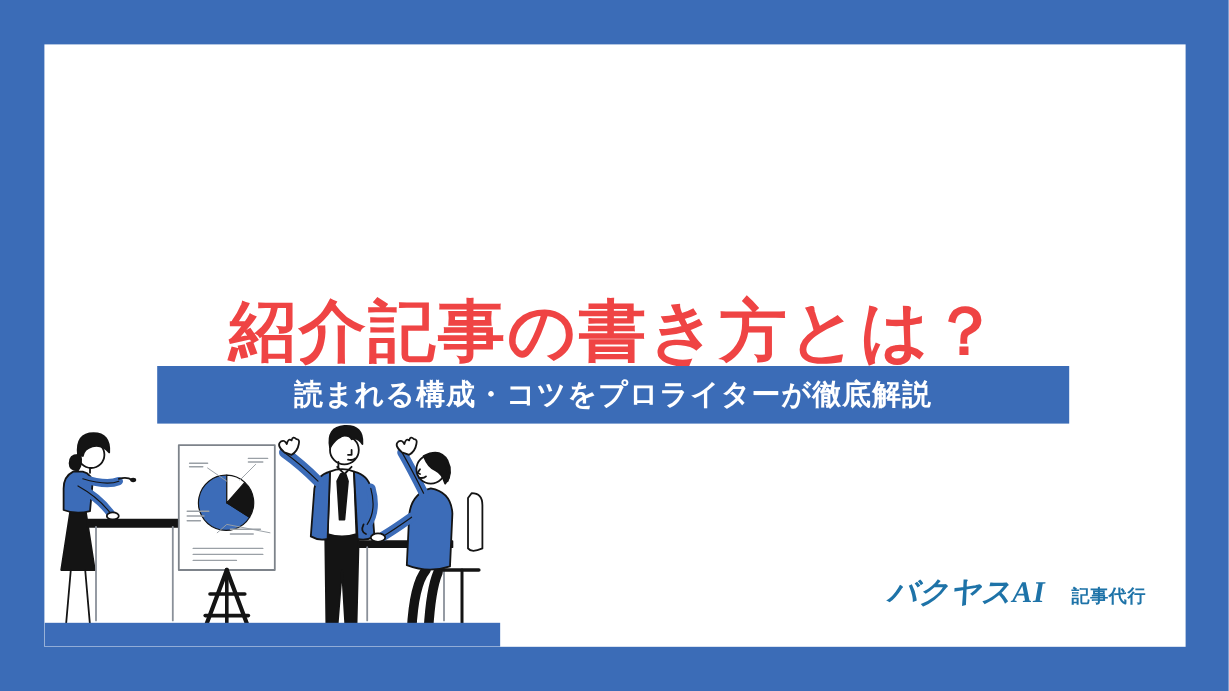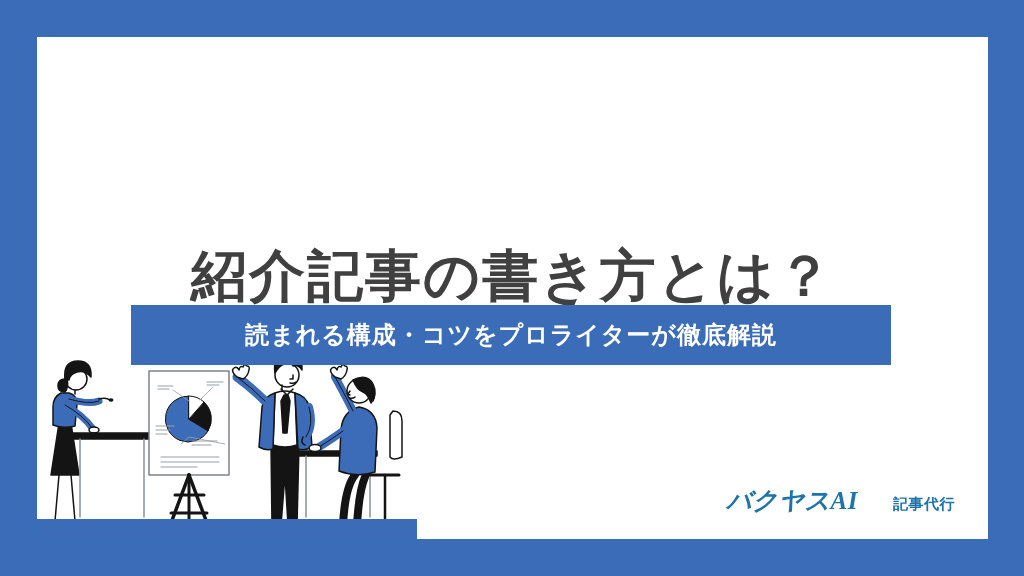--- a/index.html
+++ b/index.html
@@ -34,54 +34,54 @@
   #title {
     position: absolute;
     left: 0;
     right: 0;
     top: 170px;
     text-align: center;
     font-family: "Liberation Sans", sans-serif;
     font-size: 56px;
     font-weight: 700;
     letter-spacing: 2px;
-    color: #404040;
+    color: #ef4444;
     line-height: 1.1;
     white-space: nowrap;
   }
 
   
   #subtitle-band {
     position: absolute;
     left: 94px;
     top: 268px;
     width: 760px;
-    height: 60px;
+    height: 48px;
     background: #3B6CB7;
     display: flex;
     align-items: center;
     justify-content: center;
   }
   #subtitle-text {
     color: #ffffff;
     font-family: "Liberation Sans", sans-serif;
     font-size: 24px;
     font-weight: 700;
     letter-spacing: 1px;
     white-space: nowrap;
   }
 
   
   #logo {
     position: absolute;
     right: 33px;
-    bottom: 22px;
+    bottom: 29px;
     display: flex;
     align-items: baseline;
-    gap: 18px;
+    gap: 5px;
   }
   #logo-main {
     font-family: "Liberation Serif", serif;
     font-style: italic;
     font-weight: 700;
     font-size: 25px;
     color: #1E73A8;
     letter-spacing: 0.5px;
   }
   #logo-sub {

